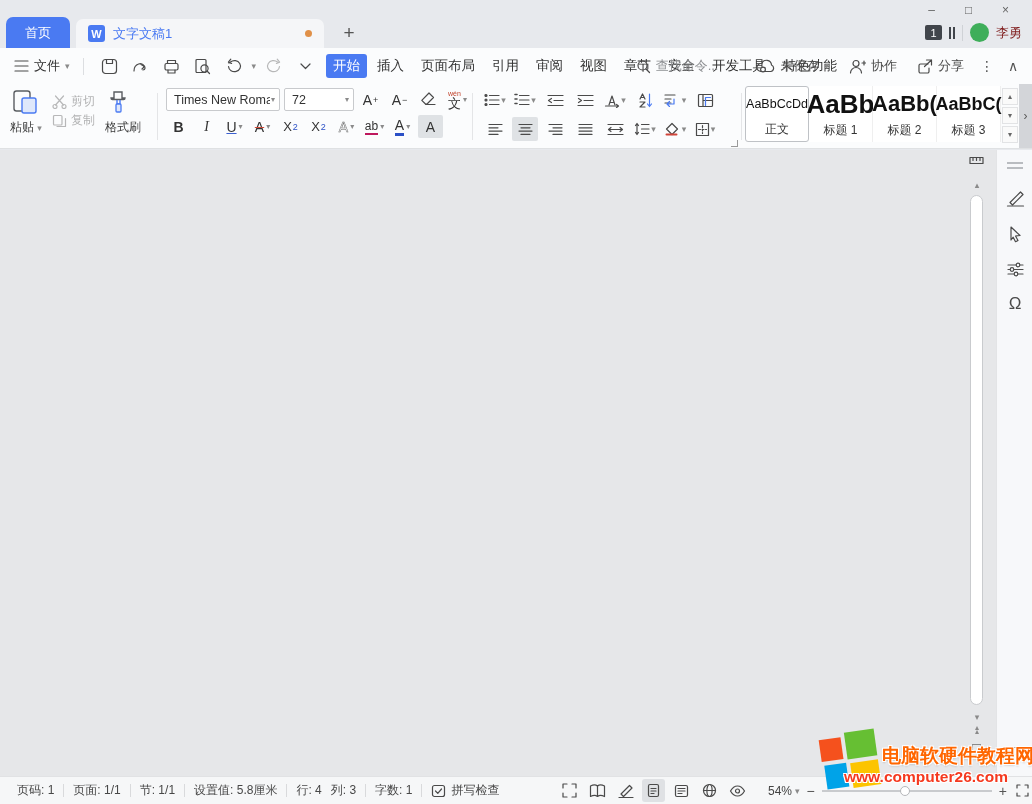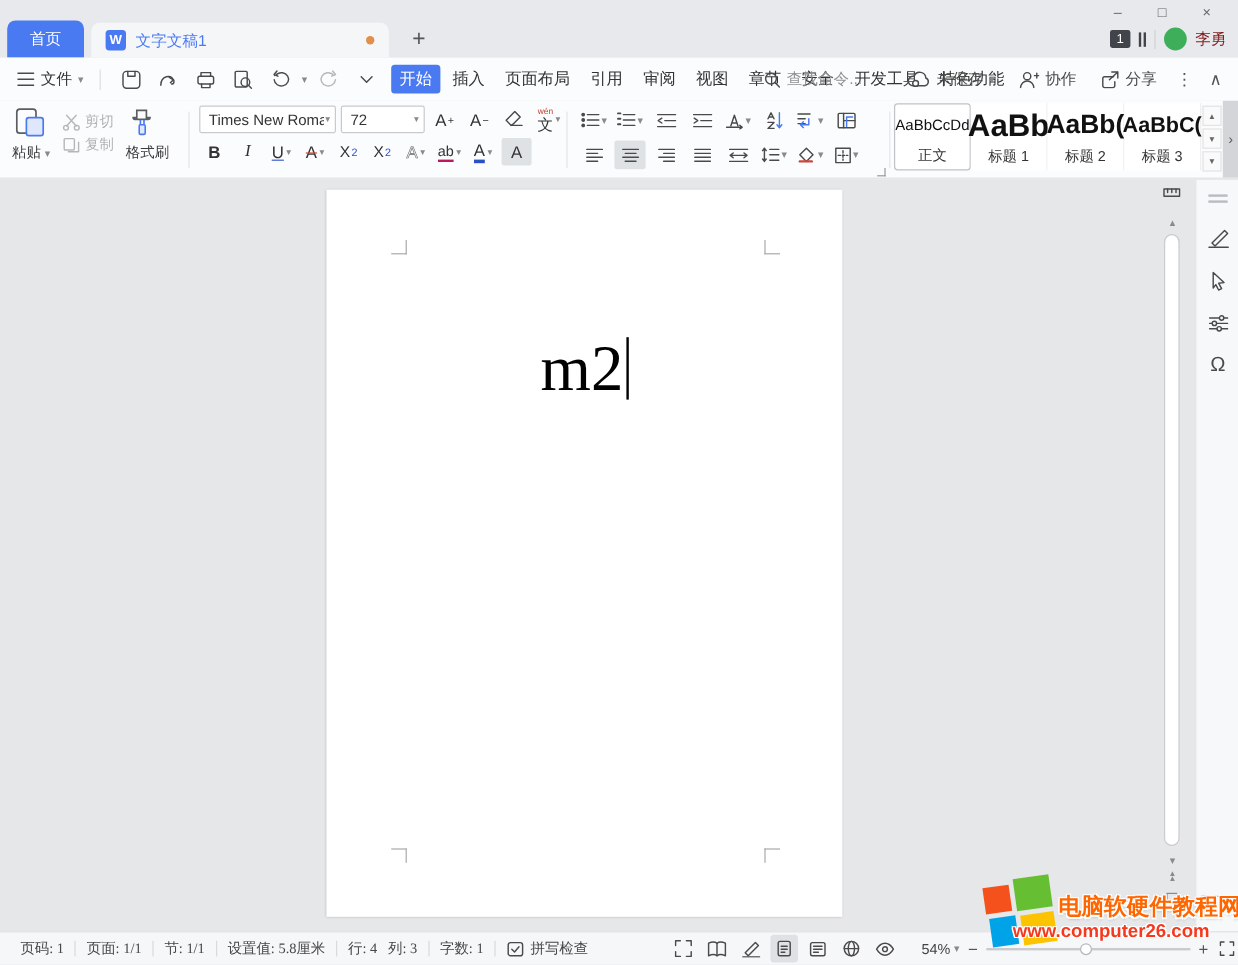--- a/index.html
+++ b/index.html
@@ -102,21 +102,21 @@
   .sel-obj { position:absolute; left:4px; top:594px; width:9px; height:9px; border:1px solid #8a8a8a; }
 
   .side-rail { position:absolute; right:0; top:0; width:36px; height:626px; background:#f7f8fa; border-left:1px solid #e3e4e6; }
   .rail-item { position:absolute; left:0; width:36px; display:flex; justify-content:center; color:#4a4a4a; }
   .drag-handle { width:16px; border-top:2px solid #b9bcc0; border-bottom:2px solid #b9bcc0; height:7px; }
   .omega { font-size:17px; color:#4a4a4a; }
   .pages-glyph { position:absolute; right:12px; top:596px; font-size:10px; color:#8a8a8a; letter-spacing:1px; }
 
   
   .statusbar { position:absolute; bottom:0; left:0; right:0; height:28px; background:#f6f7f8; border-top:1px solid #e1e2e4; font-size:12px; color:#474747; }
-  .sb-left { position:absolute; left:8px; top:0; height:27px; display:flex; align-items:center;font-family:Liberation Serif, serif; }
+  .sb-left { position:absolute; left:8px; top:0; height:27px; display:flex; align-items:center; }
   .sb-item { padding:0 9px; white-space:nowrap; }
   .sb-sep { width:1px; height:13px; background:#d9dadc; }
   .spell { display:flex; align-items:center; gap:5px; padding:0 9px; }
   .sb-icons { position:absolute; left:558px; top:2px; display:flex; gap:5px; }
   .sb-ic { width:23px; height:23px; display:flex; align-items:center; justify-content:center; border-radius:3px; }
   .sb-ic.selbg { background:#dfe1e4; }
   .sb-zoom { position:absolute; left:752px; top:0; height:27px; display:flex; align-items:center; gap:7px;margin-left:16px; }
   .zoom-val { display:flex; align-items:center; gap:3px; color:#444; }
   .zoom-track { position:relative; width:170px; height:2px; background:#c9cbce; }
   .zoom-handle { position:absolute; left:46%; top:-4px; width:10px; height:10px; border-radius:50%; background:#fff; border:1px solid #b5b7ba; }
@@ -507,27 +507,20 @@
   </div>
   <div class="style-spin">
     <button class="spin-btn">▴</button>
     <button class="spin-btn">▾</button>
     <button class="spin-btn">▾</button>
   </div>
   <div class="ribbon-expand">›</div>
 </div>
 
 <div class="workspace">
-  <div class="page">
-    <span class="mark tl"></span>
-    <span class="mark tr"></span>
-    <span class="mark bl"></span>
-    <span class="mark br"></span>
-    <div class="doc-line"><span>m2</span><span class="cursor-bar"></span></div>
-  </div>
 
   <div class="vscroll">
     <svg class="ruler-toggle ic" width="15" height="11" viewBox="0 0 15 11">
         <rect x="1" y="2.5" width="13" height="6"></rect>
         <path d="M4 2.5v3M7.5 2.5v3M11 2.5v3"></path>
       </svg>
     <span class="scroll-arrow" style="top:30px">▴</span>
     <div class="thumb"></div>
     <span class="scroll-arrow" style="top:562px">▾</span>
     <span class="scroll-arrow dbl" style="top:576px"><span>▴</span><br><span>▴</span></span>

